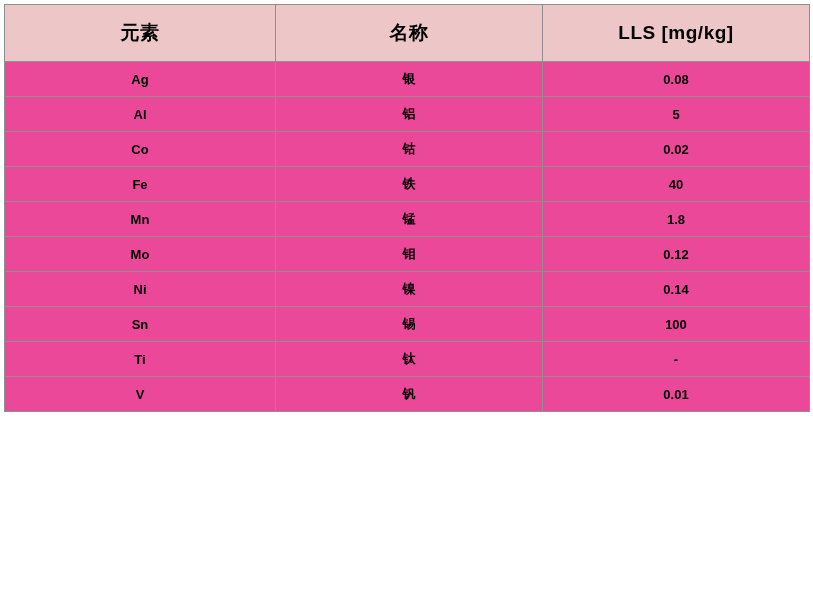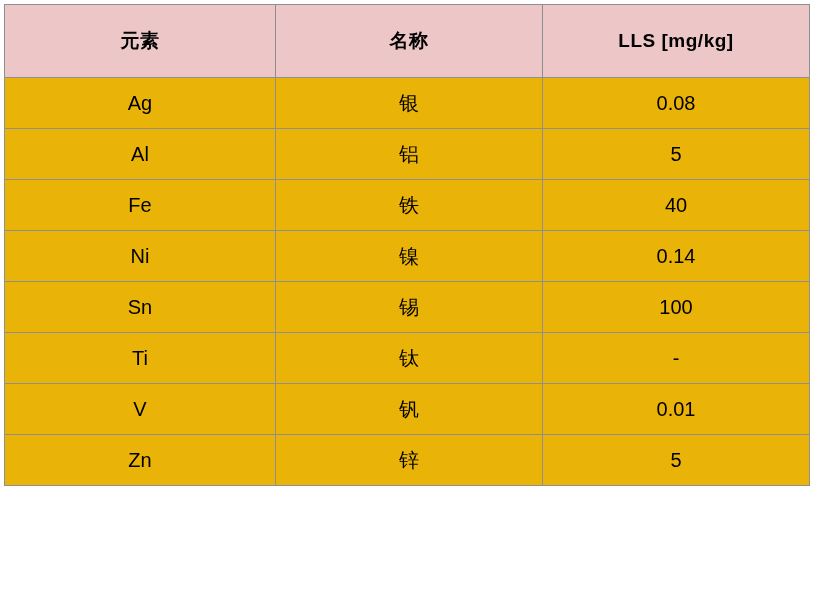--- a/index.html
+++ b/index.html
@@ -26,34 +26,34 @@
   }
   table.data-table col.col-element { width: 271px; }
   table.data-table col.col-name    { width: 267px; }
   table.data-table col.col-lls     { width: 267px; }
 
   table.data-table th,
   table.data-table td {
     border: 1px solid #8f8f8f;
     text-align: center;
     vertical-align: middle;
-    padding: 8px;
+    padding: 0;
   }
   table.data-table thead th {
     background: #edc7c8;
     height: 56px;
     font-size: 19px;
     font-weight: bold;
     letter-spacing: 0.5px;
   }
   table.data-table tbody td {
     height: 34px;
-    font-size: 20px;
-    font-weight: normal;
-    background: #eab308;
+    font-size: 13px;
+    font-weight: bold;
+    background: #ec4899;
   }
 </style>
 </head>
 <body>
 
 <div id="table-wrap">
   <table class="data-table">
     <colgroup>
       <col class="col-element">
       <col class="col-name">
@@ -71,23 +71,38 @@
         <td>Ag</td>
         <td>银</td>
         <td>0.08</td>
       </tr>
       <tr>
         <td>Al</td>
         <td>铝</td>
         <td>5</td>
       </tr>
       <tr>
+        <td>Co</td>
+        <td>钴</td>
+        <td>0.02</td>
+      </tr>
+      <tr>
         <td>Fe</td>
         <td>铁</td>
         <td>40</td>
+      </tr>
+      <tr>
+        <td>Mn</td>
+        <td>锰</td>
+        <td>1.8</td>
+      </tr>
+      <tr>
+        <td>Mo</td>
+        <td>钼</td>
+        <td>0.12</td>
       </tr>
       <tr>
         <td>Ni</td>
         <td>镍</td>
         <td>0.14</td>
       </tr>
       <tr>
         <td>Sn</td>
         <td>锡</td>
         <td>100</td>
@@ -95,20 +110,15 @@
       <tr>
         <td>Ti</td>
         <td>钛</td>
         <td>-</td>
       </tr>
       <tr>
         <td>V</td>
         <td>钒</td>
         <td>0.01</td>
       </tr>
-      <tr>
-        <td>Zn</td>
-        <td>锌</td>
-        <td>5</td>
-      </tr>
     </tbody>
   </table>
 </div>
 
 </body></html>

